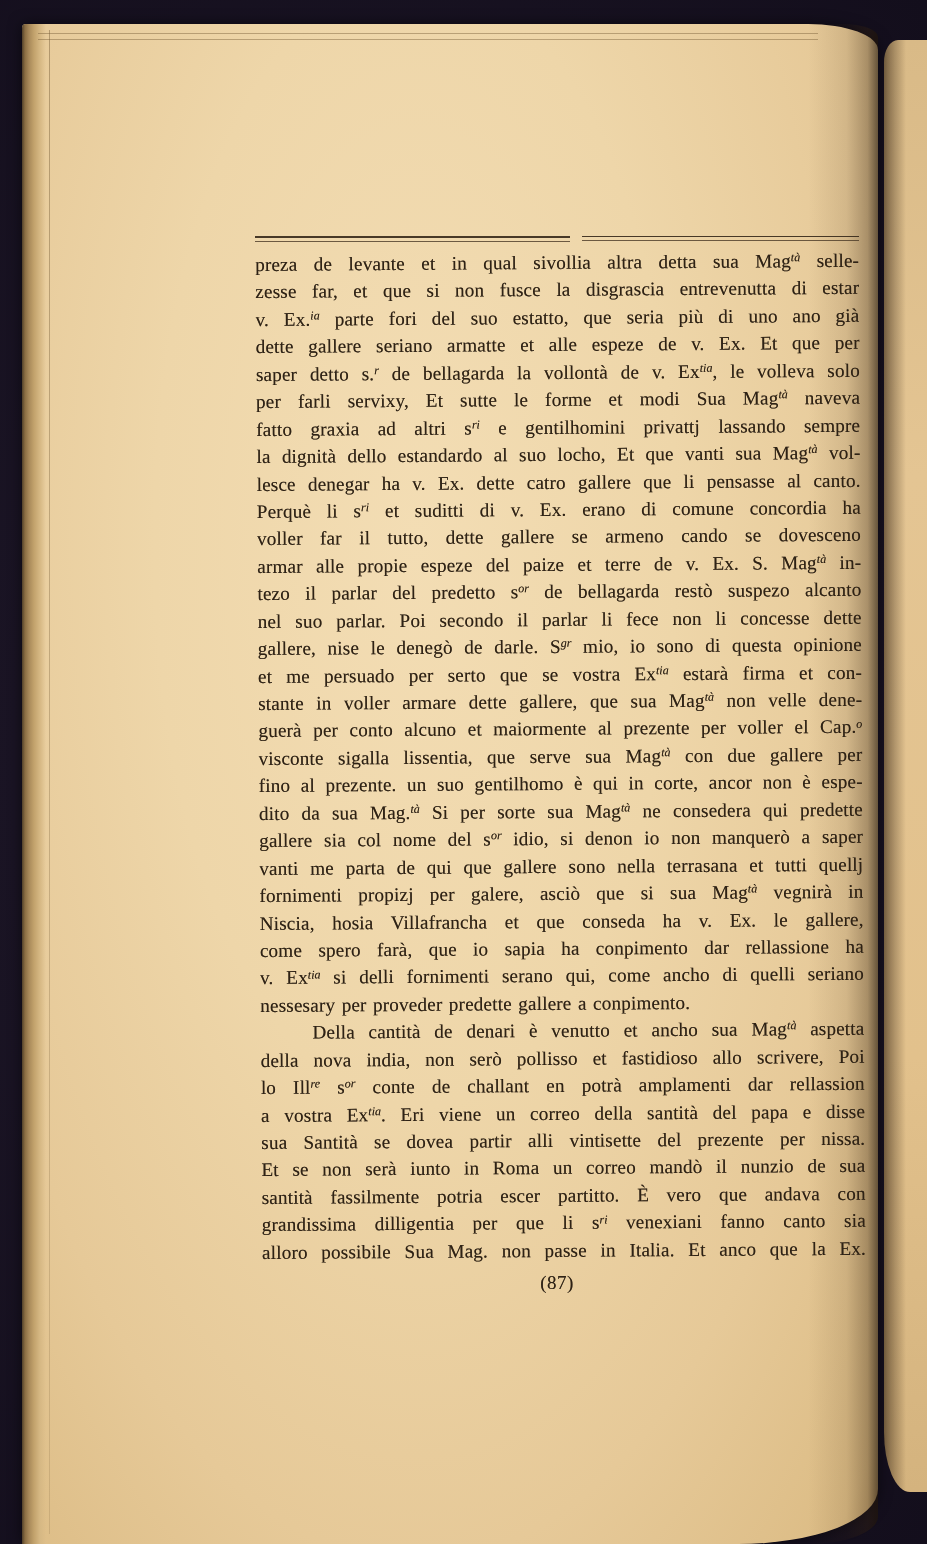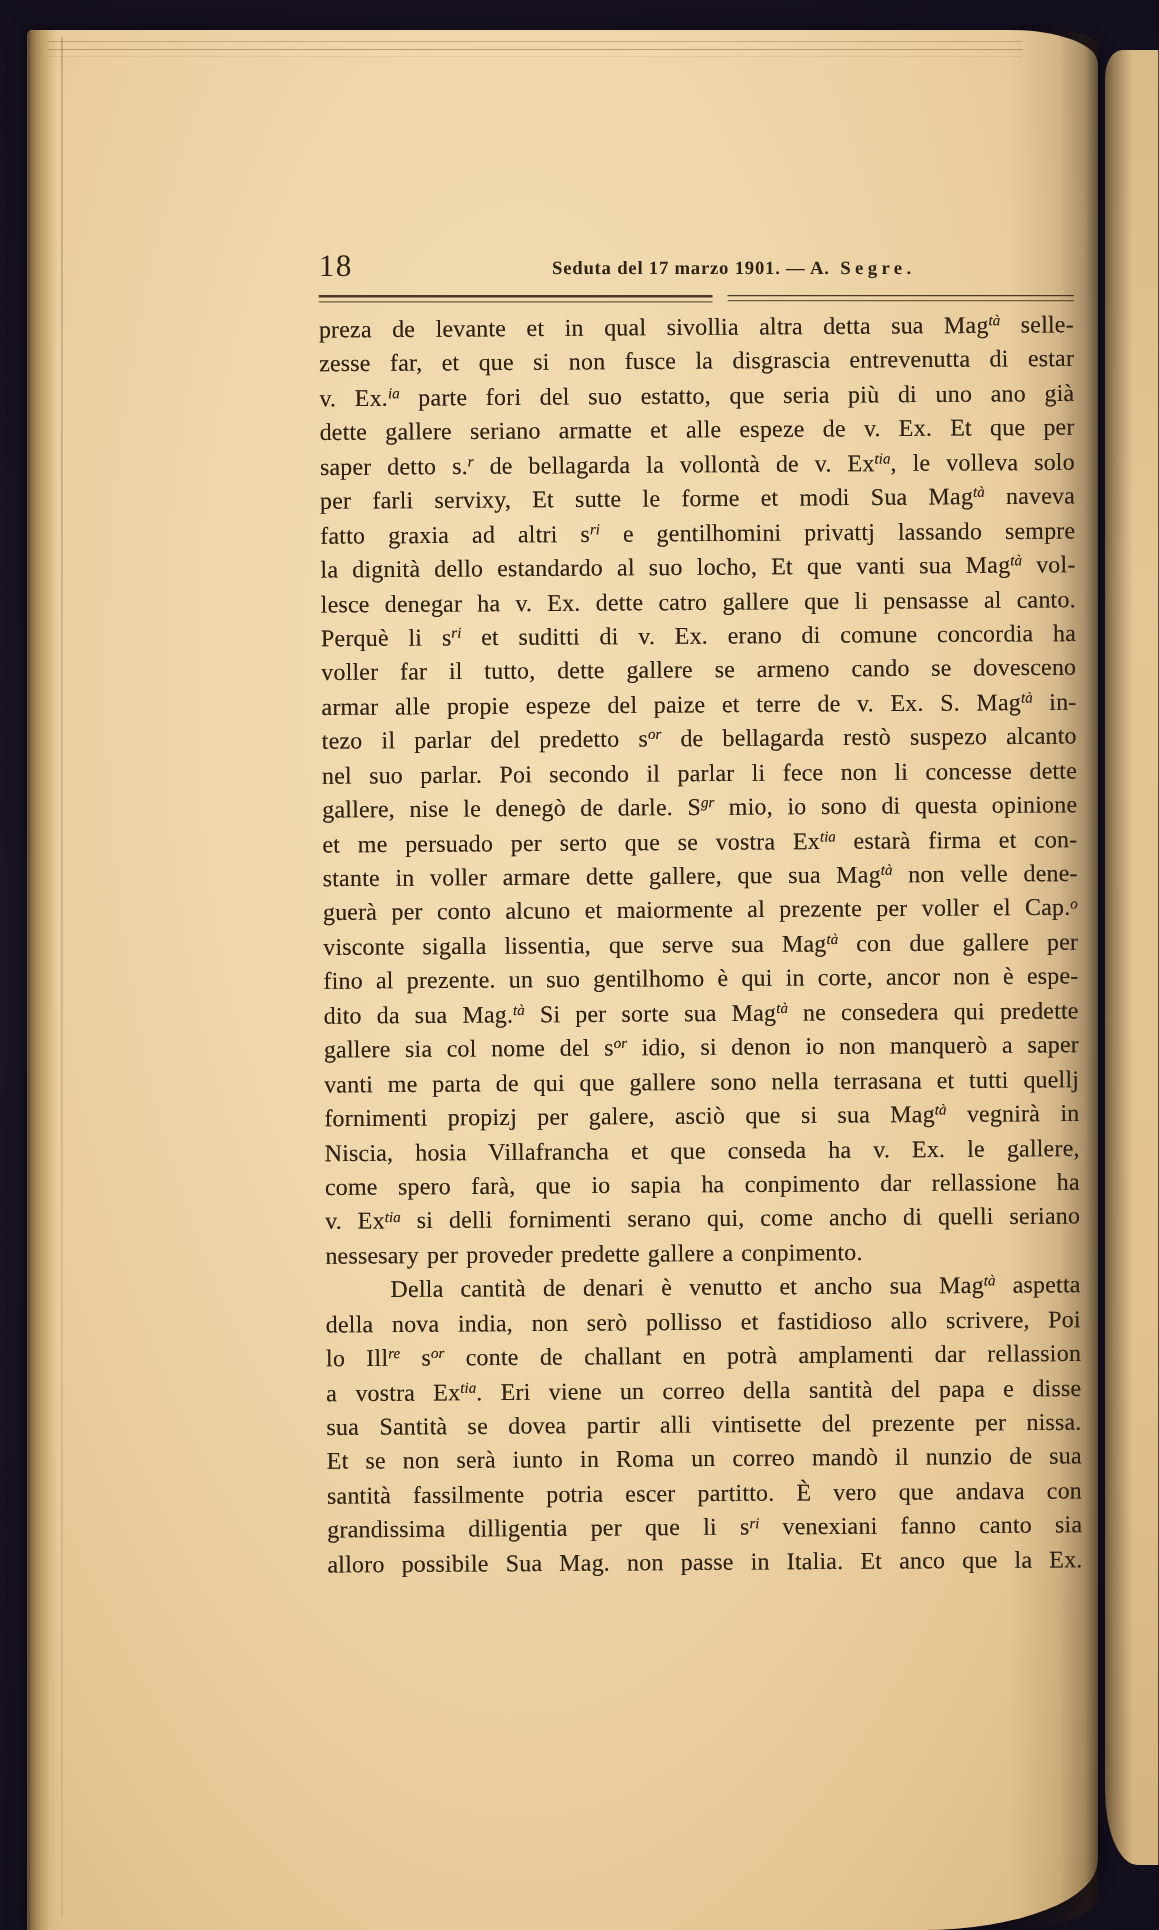--- a/index.html
+++ b/index.html
@@ -110,27 +110,20 @@
 <body>
 
 <div class="scan">
   <div class="facing-page"></div>
   <div class="page">
     <div class="page-edge-left"></div>
     <div class="page-edge-line"></div>
     <div class="page-edge-top"></div>
     <div class="gutter-shade"></div>
     <div class="content">
-      <div class="header">
-        <span class="pagenum">18</span>
-        <span class="running">
-          <span>Seduta del 17 marzo 1901. — A.</span>
-          <span class="author">Segre.</span>
-        </span>
-      </div>
       <div class="rule">
         <span class="rule-seg seg-left"></span>
         <span class="rule-seg seg-right"></span>
       </div>
       <div class="textblock" id="textblock">
           <div class="line">preza de levante et in qual sivollia altra detta sua Mag<sup>tà</sup> selle-</div>
           <div class="line">zesse far, et que si non fusce la disgrascia entrevenutta di estar</div>
           <div class="line">v. Ex.<sup>ia</sup> parte fori del suo estatto, que seria più di uno ano già</div>
           <div class="line">dette gallere seriano armatte et alle espeze de v. Ex. Et que per</div>
           <div class="line">saper detto s.<sup>r</sup> de bellagarda la vollontà de v. Ex<sup>tia</sup>, le volleva solo</div>
@@ -160,15 +153,16 @@
           <div class="line indent">Della cantità de denari è venutto et ancho sua Mag<sup>tà</sup> aspetta</div>
           <div class="line">della nova india, non serò pollisso et fastidioso allo scrivere, Poi</div>
           <div class="line">lo Ill<sup>re</sup> s<sup>or</sup> conte de challant en potrà amplamenti dar rellassion</div>
           <div class="line">a vostra Ex<sup>tia</sup>. Eri viene un correo della santità del papa e disse</div>
           <div class="line">sua Santità se dovea partir alli vintisette del prezente per nissa.</div>
           <div class="line">Et se non serà iunto in Roma un correo mandò il nunzio de sua</div>
           <div class="line">santità fassilmente potria escer partitto. È vero que andava con</div>
           <div class="line">grandissima dilligentia per que li s<sup>ri</sup> venexiani fanno canto sia</div>
           <div class="line">alloro possibile Sua Mag. non passe in Italia. Et anco que la Ex.</div>
         </div>
+      <div class="folio">(87)</div>
     </div>
   </div>
 </div>
 
 </body></html>

